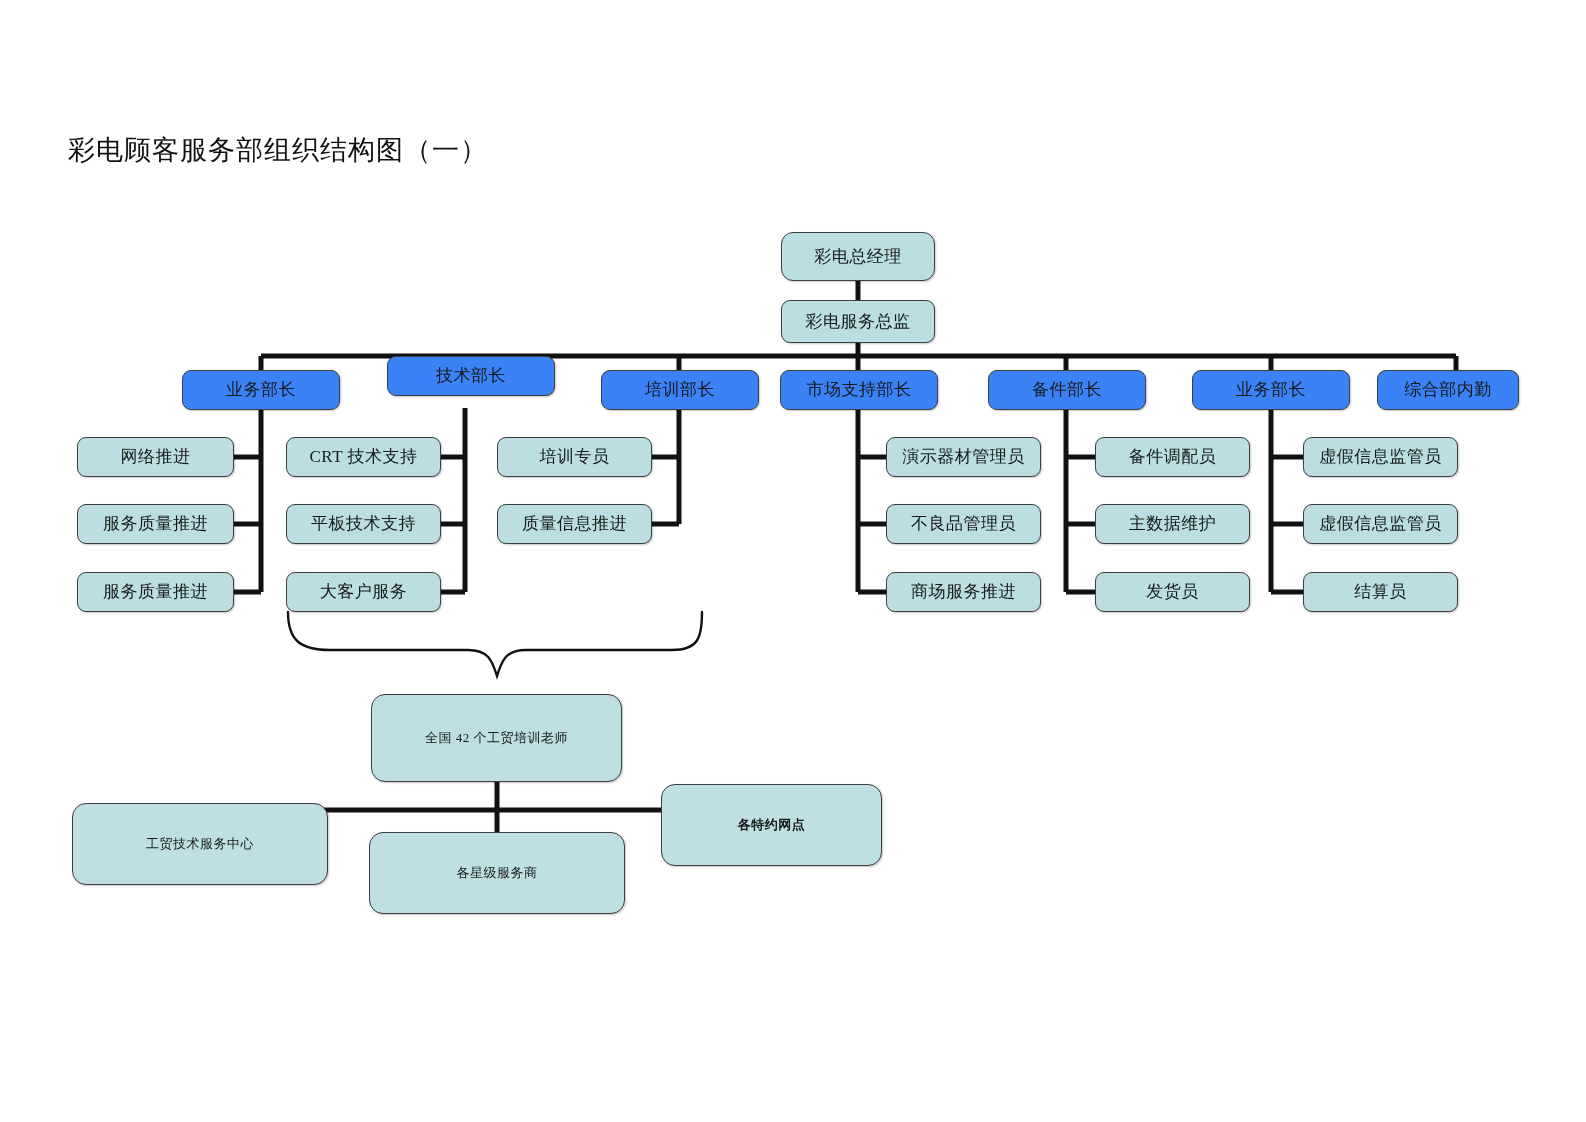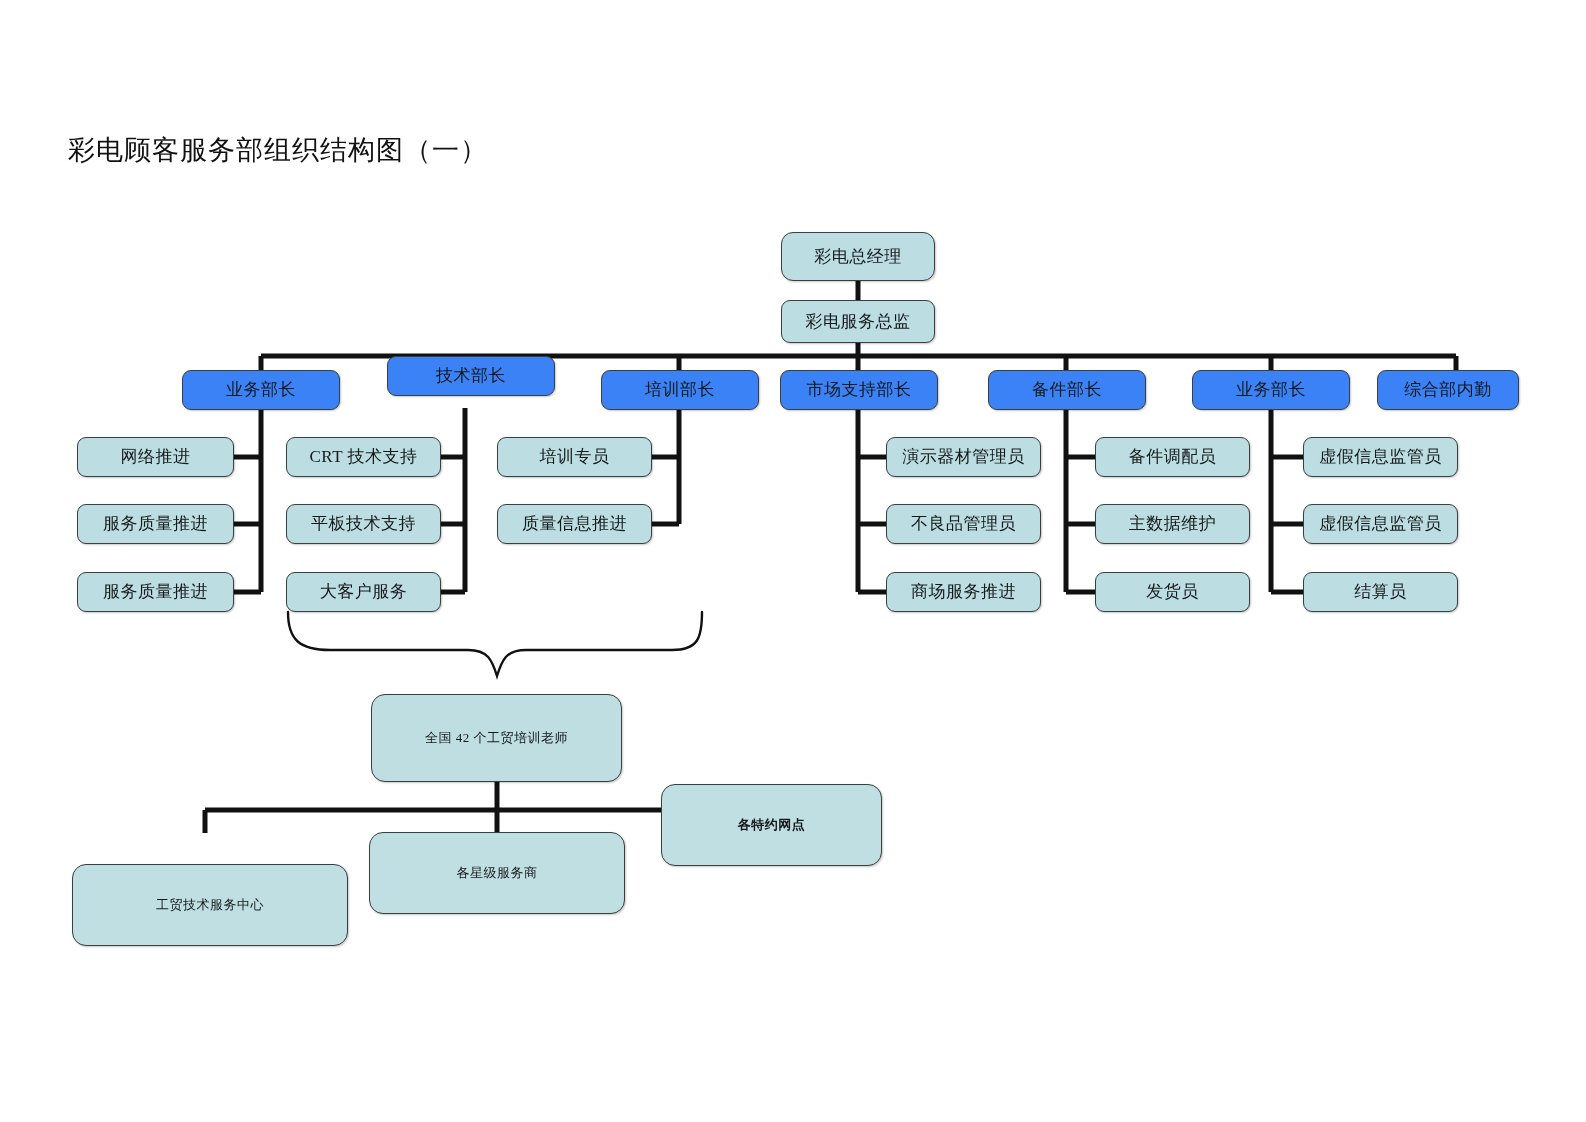--- a/index.html
+++ b/index.html
@@ -166,17 +166,17 @@
   <div class="node leaf" style="left:1095px; top:437px; width:155px; height:40px;">备件调配员</div>
   <div class="node leaf" style="left:1095px; top:504px; width:155px; height:40px;">主数据维护</div>
   <div class="node leaf" style="left:1095px; top:572px; width:155px; height:40px;">发货员</div>
 
   <div class="node leaf" style="left:1303px; top:437px; width:155px; height:40px;">虚假信息监管员</div>
   <div class="node leaf" style="left:1303px; top:504px; width:155px; height:40px;">虚假信息监管员</div>
   <div class="node leaf" style="left:1303px; top:572px; width:155px; height:40px;">结算员</div>
 
   <div class="node big teacher" style="left:371px; top:694px; width:251px; height:88px;">全国 42 个工贸培训老师</div>
 
-  <div class="node big partner" style="left:72px; top:864px; width:276px; height:82px;">工贸技术服务中心</div>
+  <div class="node big partner" style="left:72px; top:803px; width:256px; height:82px;">工贸技术服务中心</div>
   <div class="node big partner" style="left:369px; top:832px; width:256px; height:82px;">各星级服务商</div>
   <div class="node big partner" style="left:661px; top:784px; width:221px; height:82px;font-weight:bold;">各特约网点</div>
 
 </div>
 
 </body></html>

